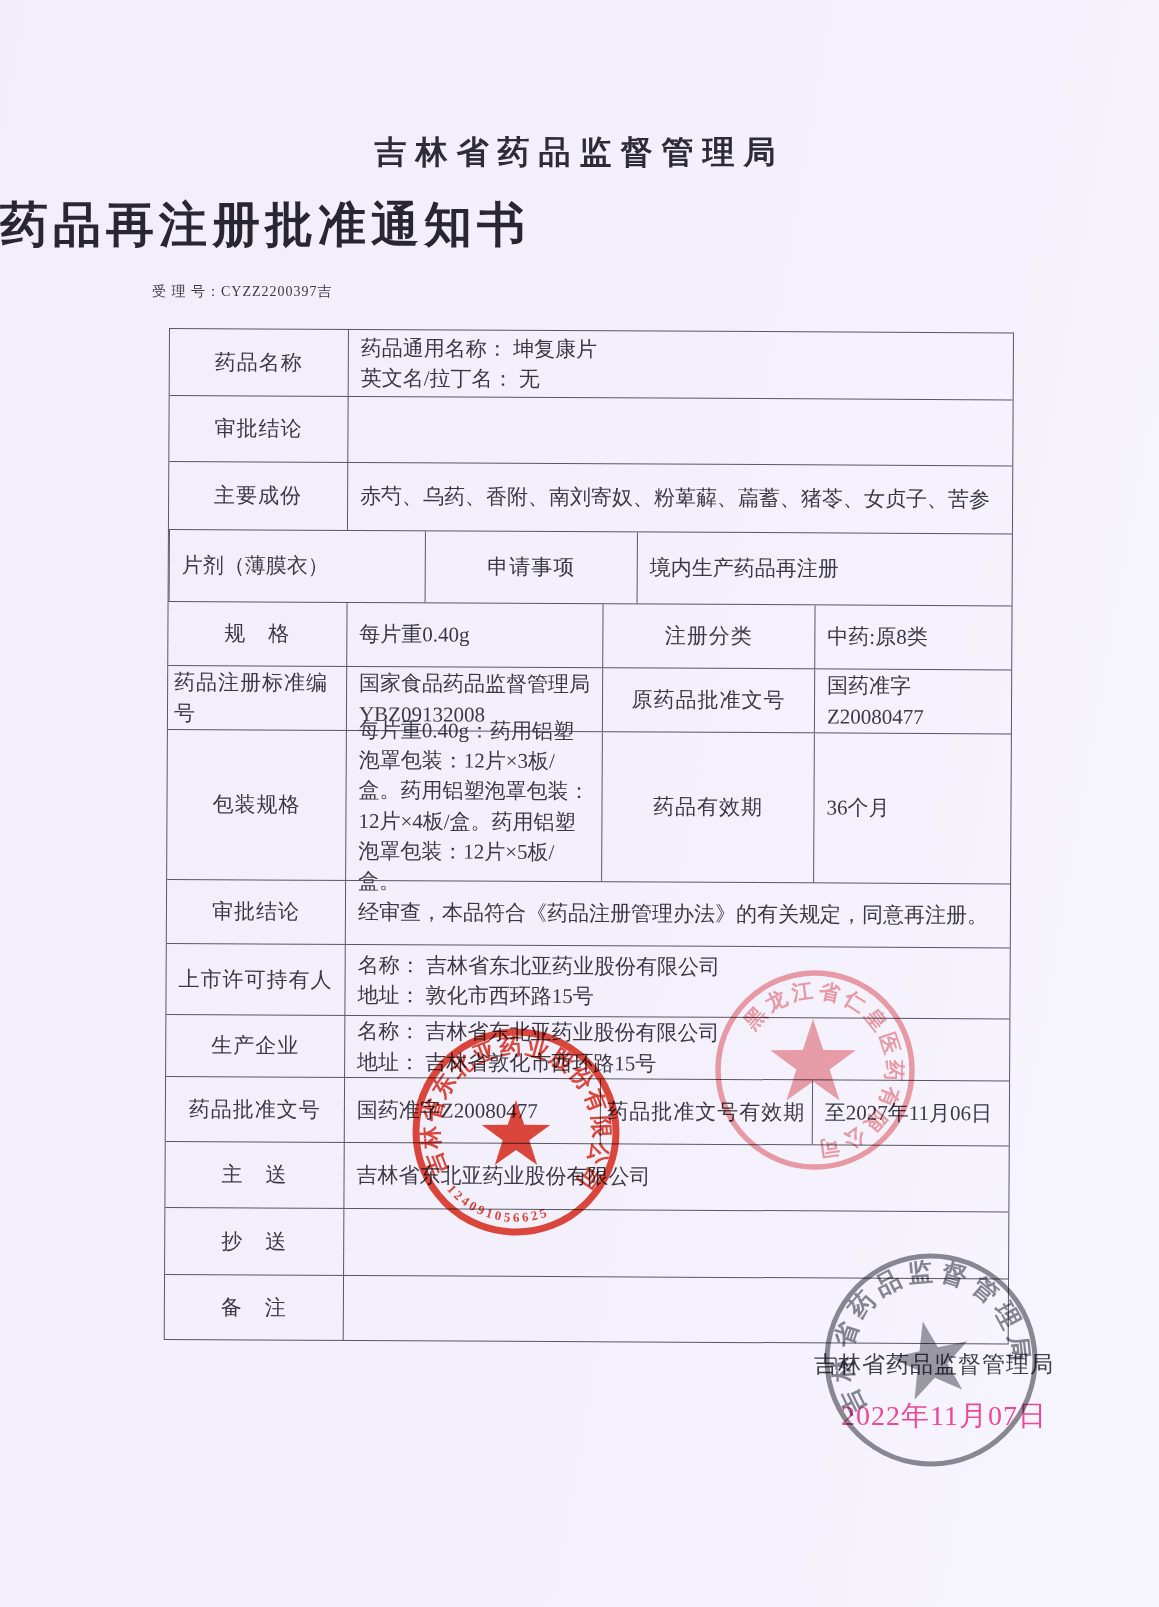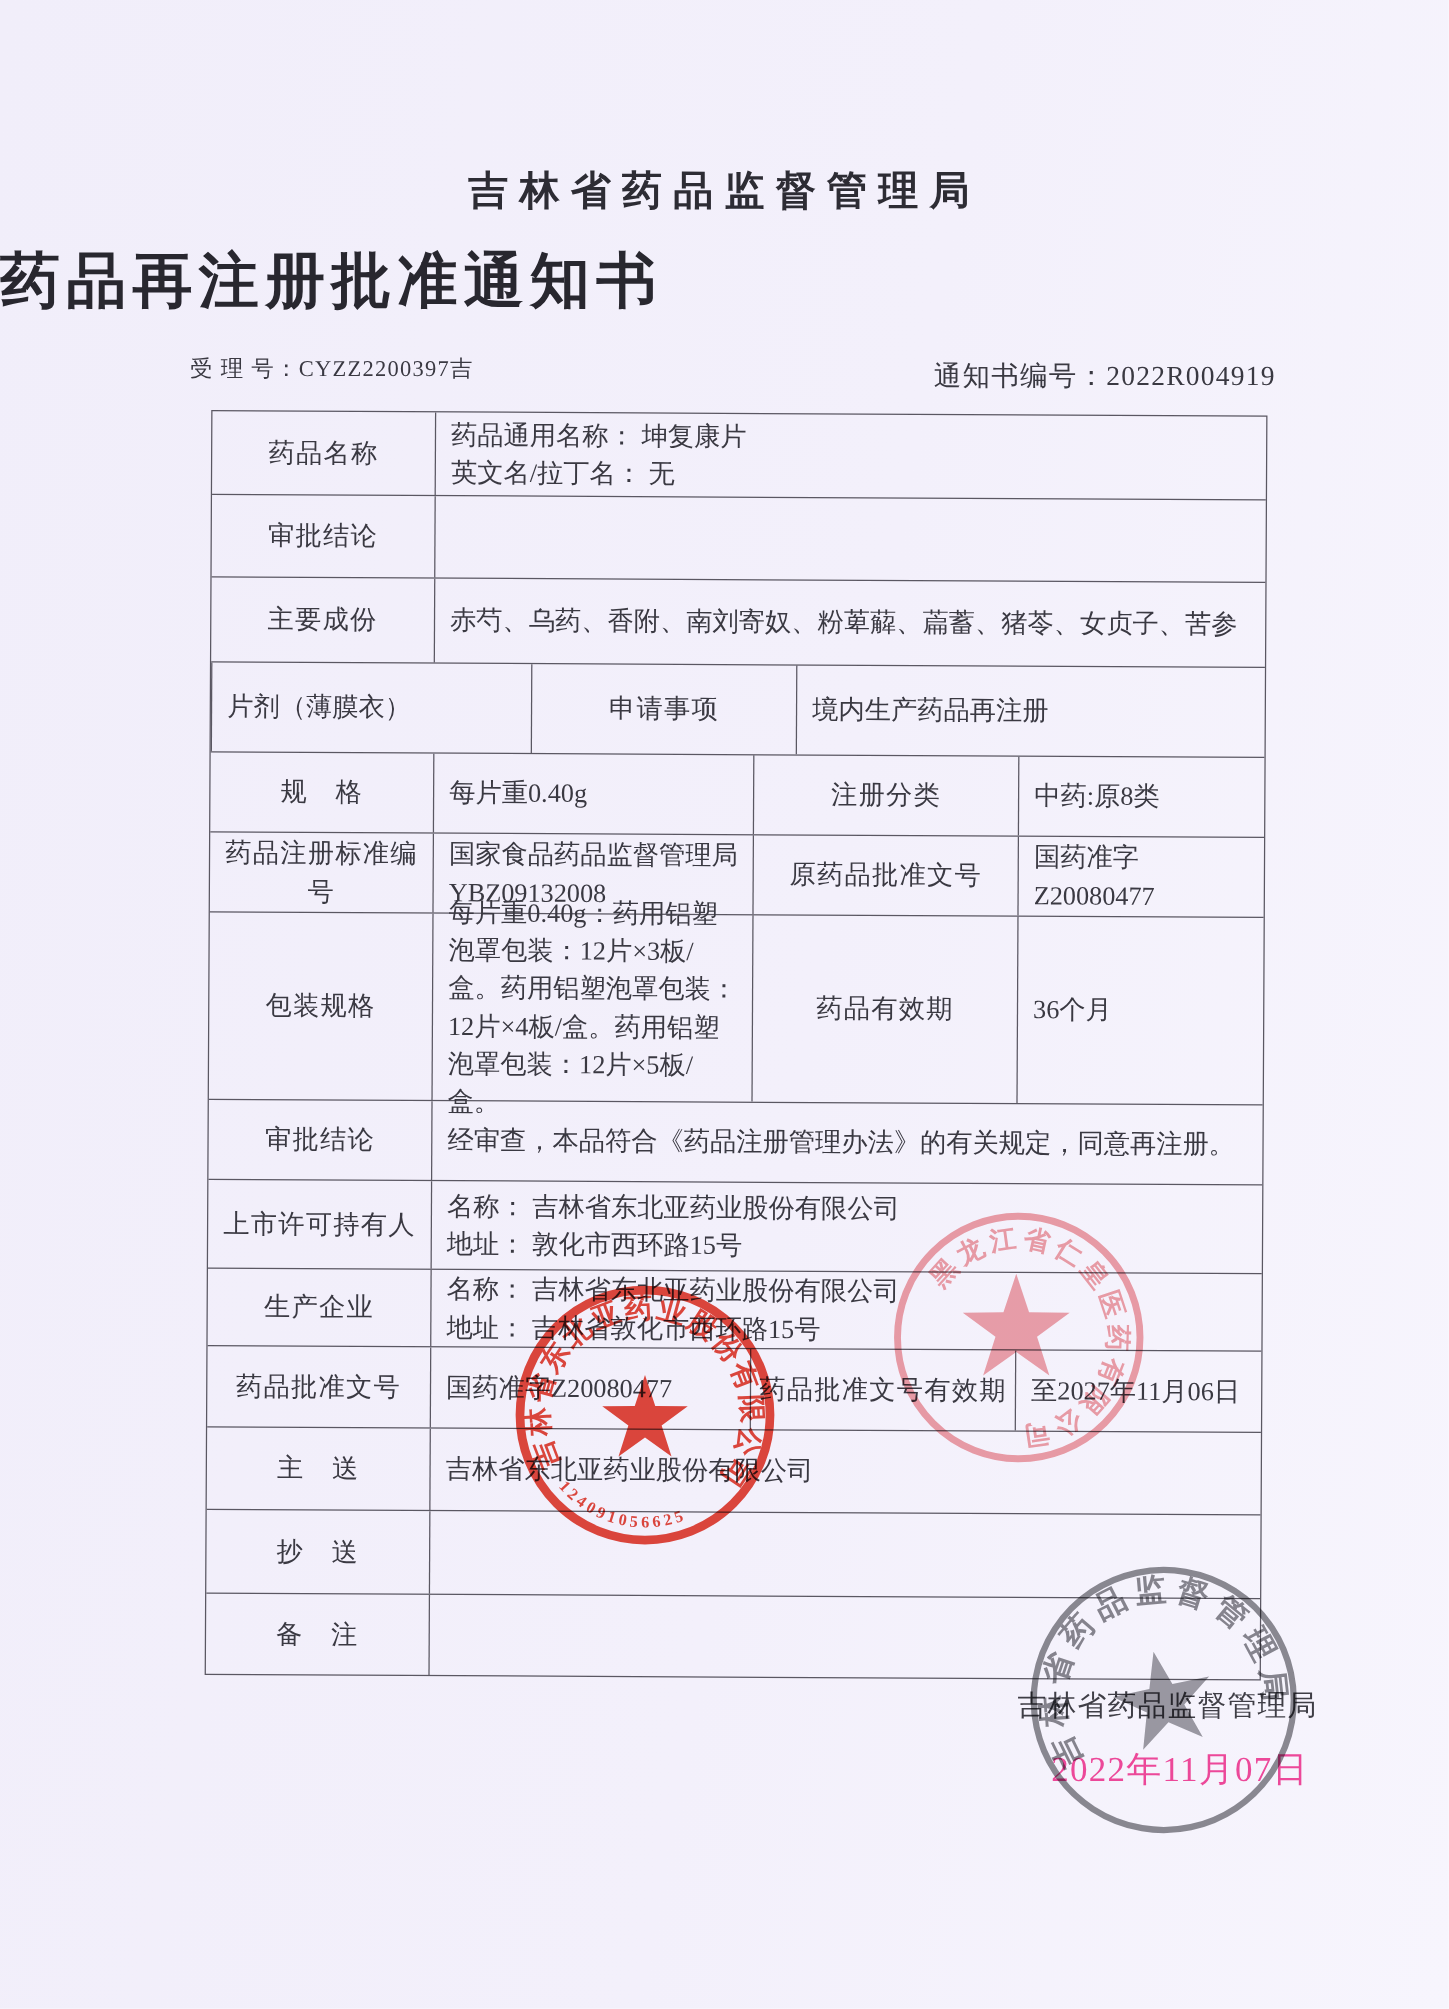--- a/index.html
+++ b/index.html
@@ -11,33 +11,33 @@
   }
   .page{position:absolute;inset:0;}
   .agency-title{
     position:absolute;top:131px;left:0;width:100%;text-align:center;
     font-size:32px;font-weight:700;letter-spacing:9px;color:#2d2c34;
   }
   .doc-title{
     position:absolute;top:193px;left:0;width:100%;text-align:left;
     font-size:48px;font-weight:700;letter-spacing:5px;color:#28272f;
   }
-  .meta-left{position:absolute;top:283px;left:152px;font-size:18px;letter-spacing:1px;}
+  .meta-left{position:absolute;top:283px;left:152px;font-size:14px;letter-spacing:1px;}
   .meta-right{position:absolute;top:286px;left:747px;font-size:22px;letter-spacing:1px;}
   .tbl{
     position:absolute;left:169px;top:328px;width:845px;
     border:1px solid #5a5762;box-sizing:border-box;
     transform:rotate(0.3deg);transform-origin:0 0;
   }
   .row{display:flex;border-top:1px solid #5a5762;box-sizing:border-box;}
   .row:first-child{border-top:none;}
   .cell{box-sizing:border-box;font-size:21px;line-height:1.45;}
   .lbl{
     width:178px;flex:0 0 178px;display:flex;align-items:center;justify-content:center;
-    text-align:center;letter-spacing:1px;padding:2px 6px;
+    letter-spacing:1px;padding:2px 6px;
   }
   .val{
     flex:1 1 auto;border-left:1px solid #5a5762;
     display:flex;flex-direction:column;justify-content:center;
     padding:4px 12px;white-space:pre-line;text-align:left;
   }
   .c2{flex:0 0 256px;width:256px;}
   .c3{
     flex:0 0 212px;width:212px;border-left:1px solid #5a5762;
     display:flex;align-items:center;justify-content:center;text-align:center;
@@ -52,21 +52,20 @@
 </style>
 </head>
 <body>
 
 <div class="page">
 
   <div class="agency-title">吉林省药品监督管理局</div>
   <div class="doc-title">药品再注册批准通知书</div>
 
   <div class="meta-left"><span>受 理 号：</span><span>CYZZ2200397吉</span></div>
-  <div class="meta-right"><span>通知书编号：</span><span>2022R004919</span></div>
 
   <div class="tbl">
 
     <div class="row" style="height:66px">
       <div class="cell lbl">药品名称</div>
       <div class="cell val">药品通用名称：  坤复康片
 英文名/拉丁名：  无</div>
     </div>
 
     <div class="row" style="height:66px">

